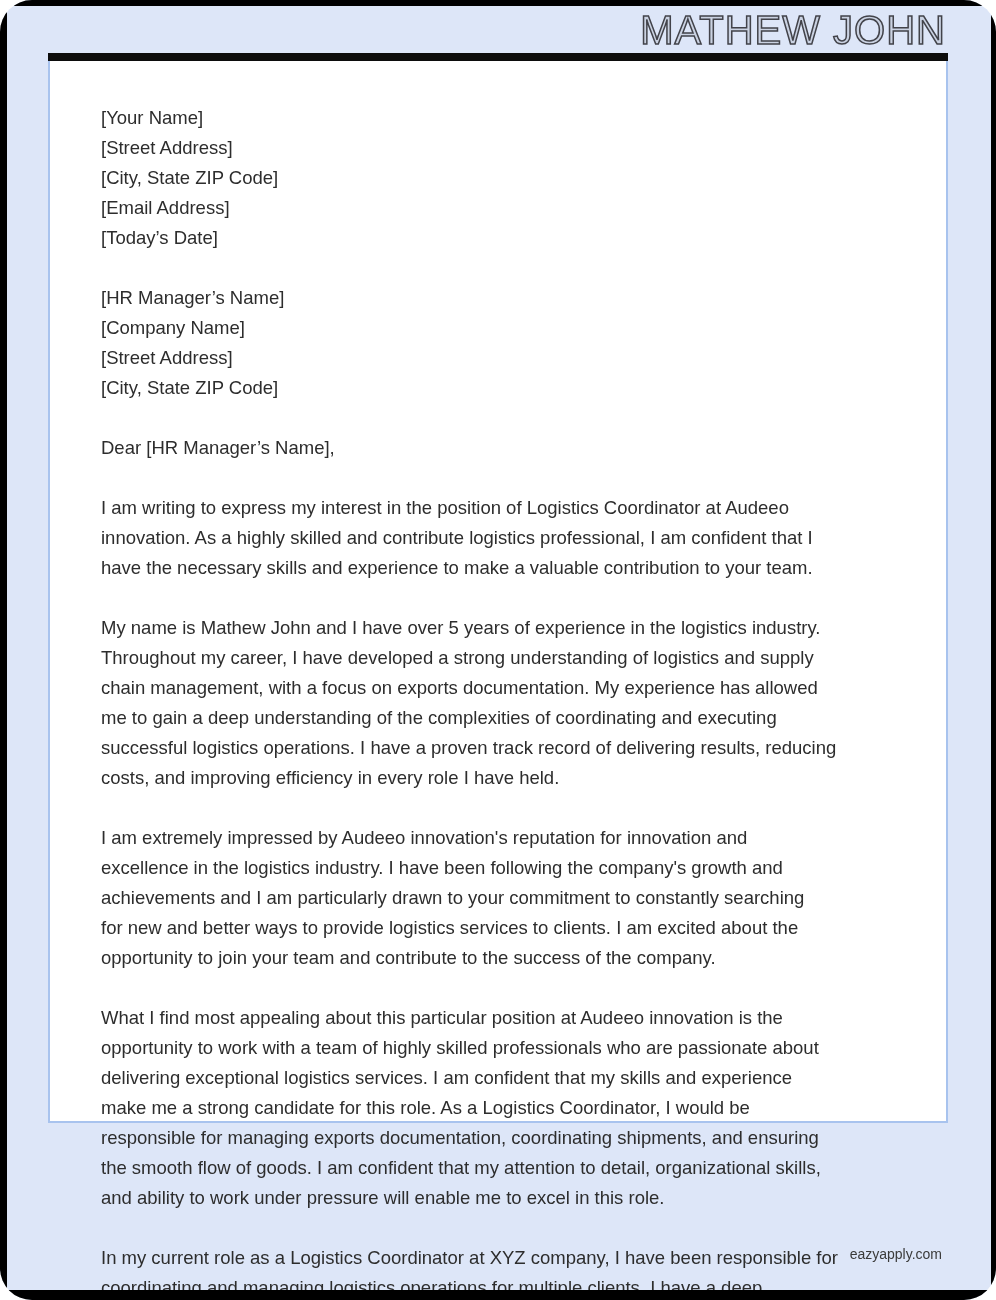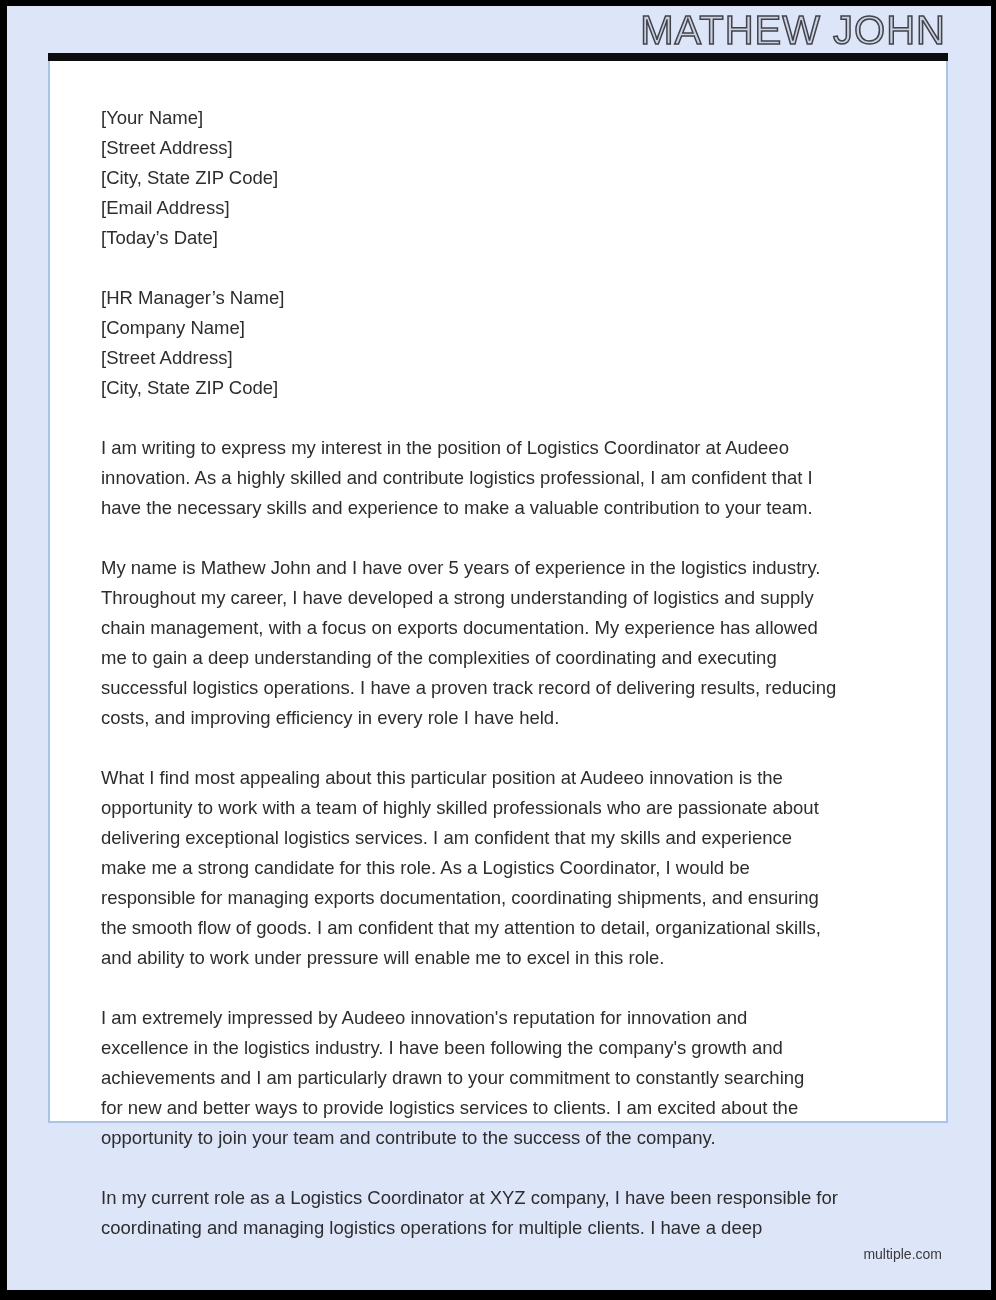--- a/index.html
+++ b/index.html
@@ -13,20 +13,21 @@
     --watermark:#3a3a3a;
   }
   html,body{margin:0;padding:0;}
   #canvas{
     position:relative;
     width:996px;
     height:1300px;
     background:var(--background);
     overflow:hidden;
     font-family:"Liberation Sans", sans-serif;
+    border-radius:32px;
   }
   .frame{
     position:absolute;
     inset:0;
     box-sizing:border-box;
     border-style:solid;
     border-color:var(--frame);
     border-width:6px 5px 10px 7px;
     pointer-events:none;
     z-index:20;
@@ -102,47 +103,48 @@
 [Street Address]
 [City, State ZIP Code]
 [Email Address]
 [Today’s Date]</div>
 
       <div class="block">[HR Manager’s Name]
 [Company Name]
 [Street Address]
 [City, State ZIP Code]</div>
 
+      <div class="block">Dear [HR Manager’s Name],</div>
 
       <div>
           <div class="para">I am writing to express my interest in the position of Logistics Coordinator at Audeeo
 innovation. As a highly skilled and contribute logistics professional, I am confident that I
 have the necessary skills and experience to make a valuable contribution to your team.</div>
           <div class="para">My name is Mathew John and I have over 5 years of experience in the logistics industry.
 Throughout my career, I have developed a strong understanding of logistics and supply
 chain management, with a focus on exports documentation. My experience has allowed
 me to gain a deep understanding of the complexities of coordinating and executing
 successful logistics operations. I have a proven track record of delivering results, reducing
 costs, and improving efficiency in every role I have held.</div>
+          <div class="para">I am extremely impressed by Audeeo innovation's reputation for innovation and
+excellence in the logistics industry. I have been following the company's growth and
+achievements and I am particularly drawn to your commitment to constantly searching
+for new and better ways to provide logistics services to clients. I am excited about the
+opportunity to join your team and contribute to the success of the company.</div>
           <div class="para">What I find most appealing about this particular position at Audeeo innovation is the
 opportunity to work with a team of highly skilled professionals who are passionate about
 delivering exceptional logistics services. I am confident that my skills and experience
 make me a strong candidate for this role. As a Logistics Coordinator, I would be
 responsible for managing exports documentation, coordinating shipments, and ensuring
 the smooth flow of goods. I am confident that my attention to detail, organizational skills,
 and ability to work under pressure will enable me to excel in this role.</div>
-          <div class="para">I am extremely impressed by Audeeo innovation's reputation for innovation and
-excellence in the logistics industry. I have been following the company's growth and
-achievements and I am particularly drawn to your commitment to constantly searching
-for new and better ways to provide logistics services to clients. I am excited about the
-opportunity to join your team and contribute to the success of the company.</div>
           <div class="para">In my current role as a Logistics Coordinator at XYZ company, I have been responsible for
 coordinating and managing logistics operations for multiple clients. I have a deep</div>
         </div>
 
     </div>
   </div>
 
-  <div class="watermark">multiple.com</div>
+  <div class="watermark">eazyapply.com</div>
 
   <div class="frame"></div>
 
 </div>
 
 </body></html>

